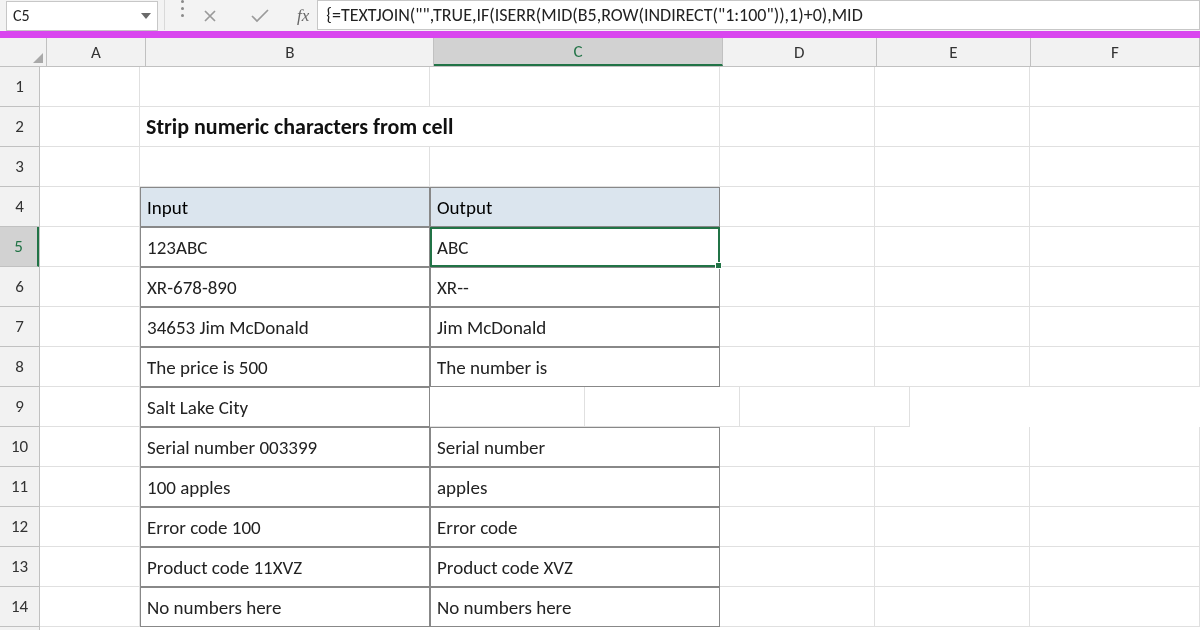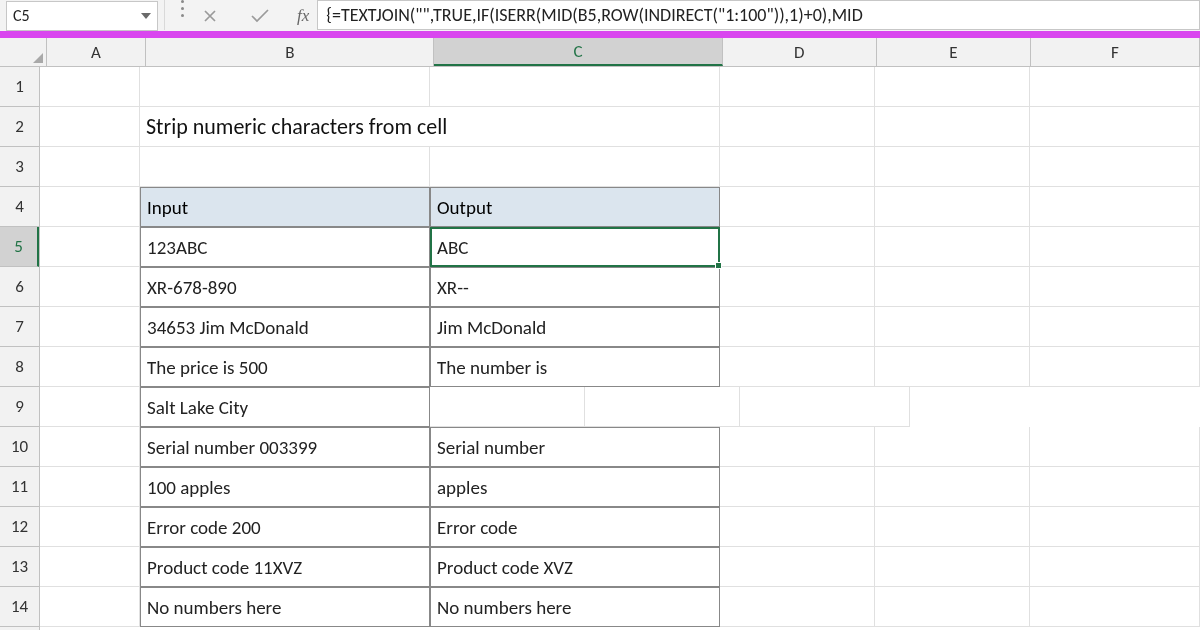--- a/index.html
+++ b/index.html
@@ -167,21 +167,21 @@
     font-size:19px;
     background:#fff;
   }
   .cell.header {
     background:#dbe5ee;
     border:1px solid #888;
     color:#000;
   }
   .cell.bordered { border:1px solid #888; }
   .title-cell {
-    font-weight:normal;
+    font-weight:bold;
     font-size:22px;
     color:#111;
   }
 
   
   .selection {
     position:absolute;
     border:2px solid #217346;
     pointer-events:none;
   }
@@ -346,21 +346,21 @@
       <div class="row">
         <div class="cell cA"></div>
         <div class="cell cB bordered">100 apples</div>
         <div class="cell cC bordered"> apples</div>
         <div class="cell cD"></div>
         <div class="cell cE"></div>
         <div class="cell cF"></div>
       </div>
       <div class="row">
         <div class="cell cA"></div>
-        <div class="cell cB bordered">Error code 200</div>
+        <div class="cell cB bordered">Error code 100</div>
         <div class="cell cC bordered">Error code</div>
         <div class="cell cD"></div>
         <div class="cell cE"></div>
         <div class="cell cF"></div>
       </div>
       <div class="row">
         <div class="cell cA"></div>
         <div class="cell cB bordered">Product code 11XVZ</div>
         <div class="cell cC bordered">Product code XVZ</div>
         <div class="cell cD"></div>

